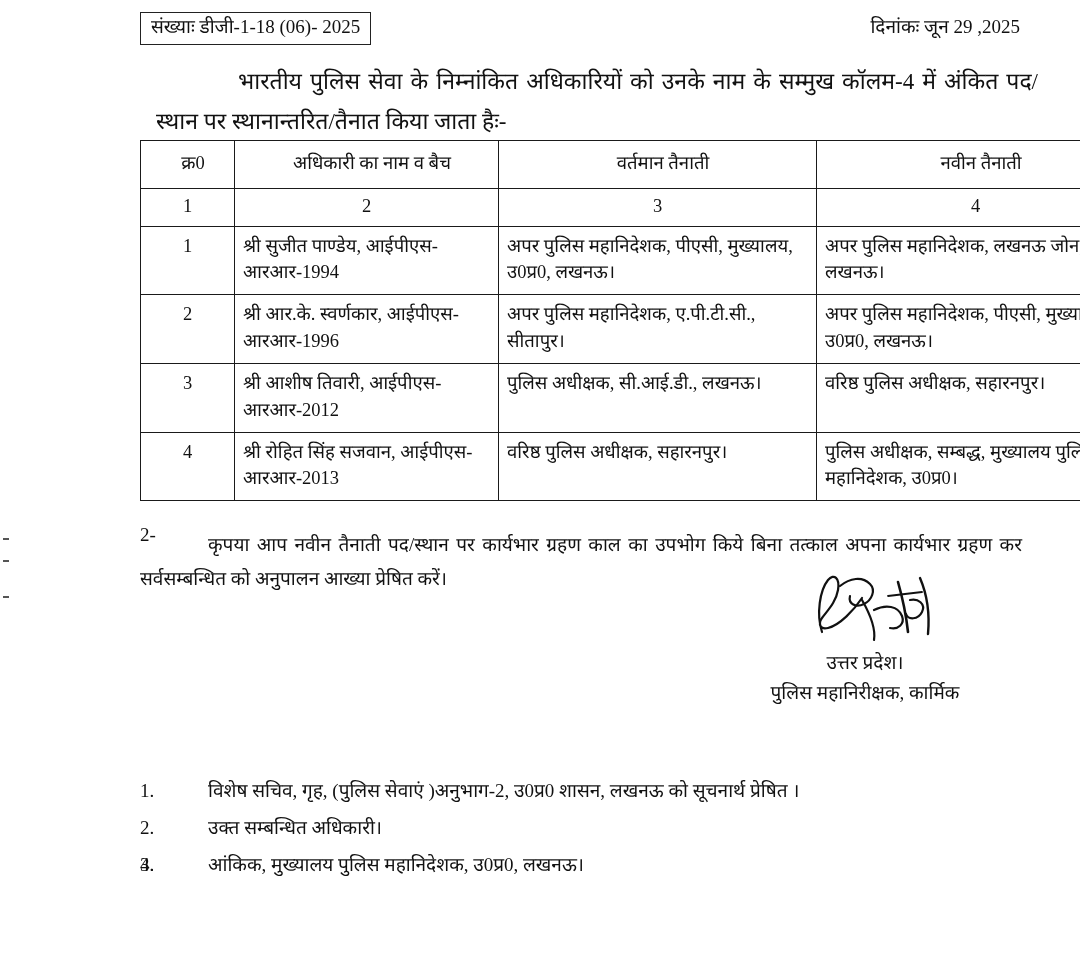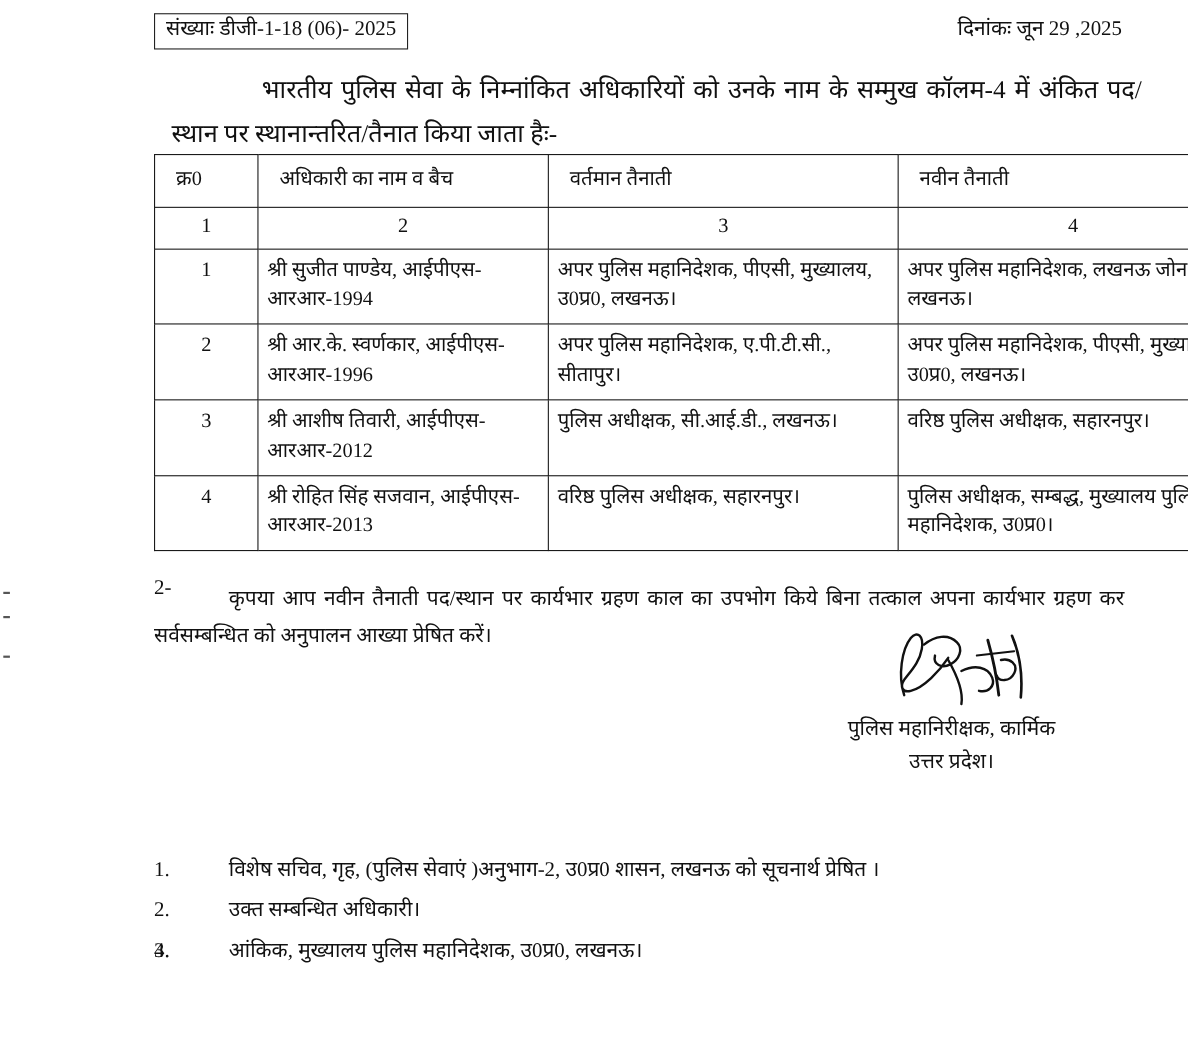--- a/index.html
+++ b/index.html
@@ -73,21 +73,21 @@
   }
   table.main td, table.main th {
     border: 1.4px solid #1a1a1a;
     vertical-align: top;
     padding: 6px 8px 8px 8px;
     font-size: 18.5px;
     line-height: 1.45;
     font-weight: normal;
   }
   table.main th {
-    text-align: left;
+    text-align: center;
     padding-top: 9px;
     padding-bottom: 11px;
     padding-left: 19px;
   }
   .col-sn   { width: 66px; text-align: center; }
   .col-name { width: 236px; }
   .col-cur  { width: 290px; }
   .col-new  { width: 290px; }
   td.num { text-align: center; }
   tr.numbering td { text-align: center; padding: 4px 0 6px 0; }
@@ -248,22 +248,22 @@
           <path d="M70 16 C80 8, 92 6, 100 14 C106 20, 102 30, 94 34 C86 38, 78 34, 80 26"></path>
           <path d="M92 30 C100 44, 106 58, 104 70"></path>
           <path d="M104 40 C116 34, 128 36, 132 46 C135 54, 128 60, 120 58"></path>
           <path d="M128 12 C132 26, 136 44, 138 62" stroke-width="2.6"></path>
           <path d="M118 26 L152 22" stroke-width="1.8"></path>
           <path d="M140 30 C148 28, 156 34, 152 42 C148 50, 138 50, 136 44"></path>
           <path d="M150 8 C156 22, 160 42, 158 64" stroke-width="2.4"></path>
         </g>
       </svg>
     </div>
+    <div>उत्तर प्रदेश।</div>
     <div>पुलिस महानिरीक्षक, कार्मिक</div>
-    <div>उत्तर प्रदेश।</div>
   </div>
 
 
   <ol class="copy-list">
     <li>
       <span class="idx">1.</span>
       <span>विशेष सचिव, गृह, (पुलिस सेवाएं )अनुभाग-2, उ0प्र0 शासन, लखनऊ को सूचनार्थ प्रेषित ।</span>
     </li>
     <li>
       <span class="idx">2.</span>

